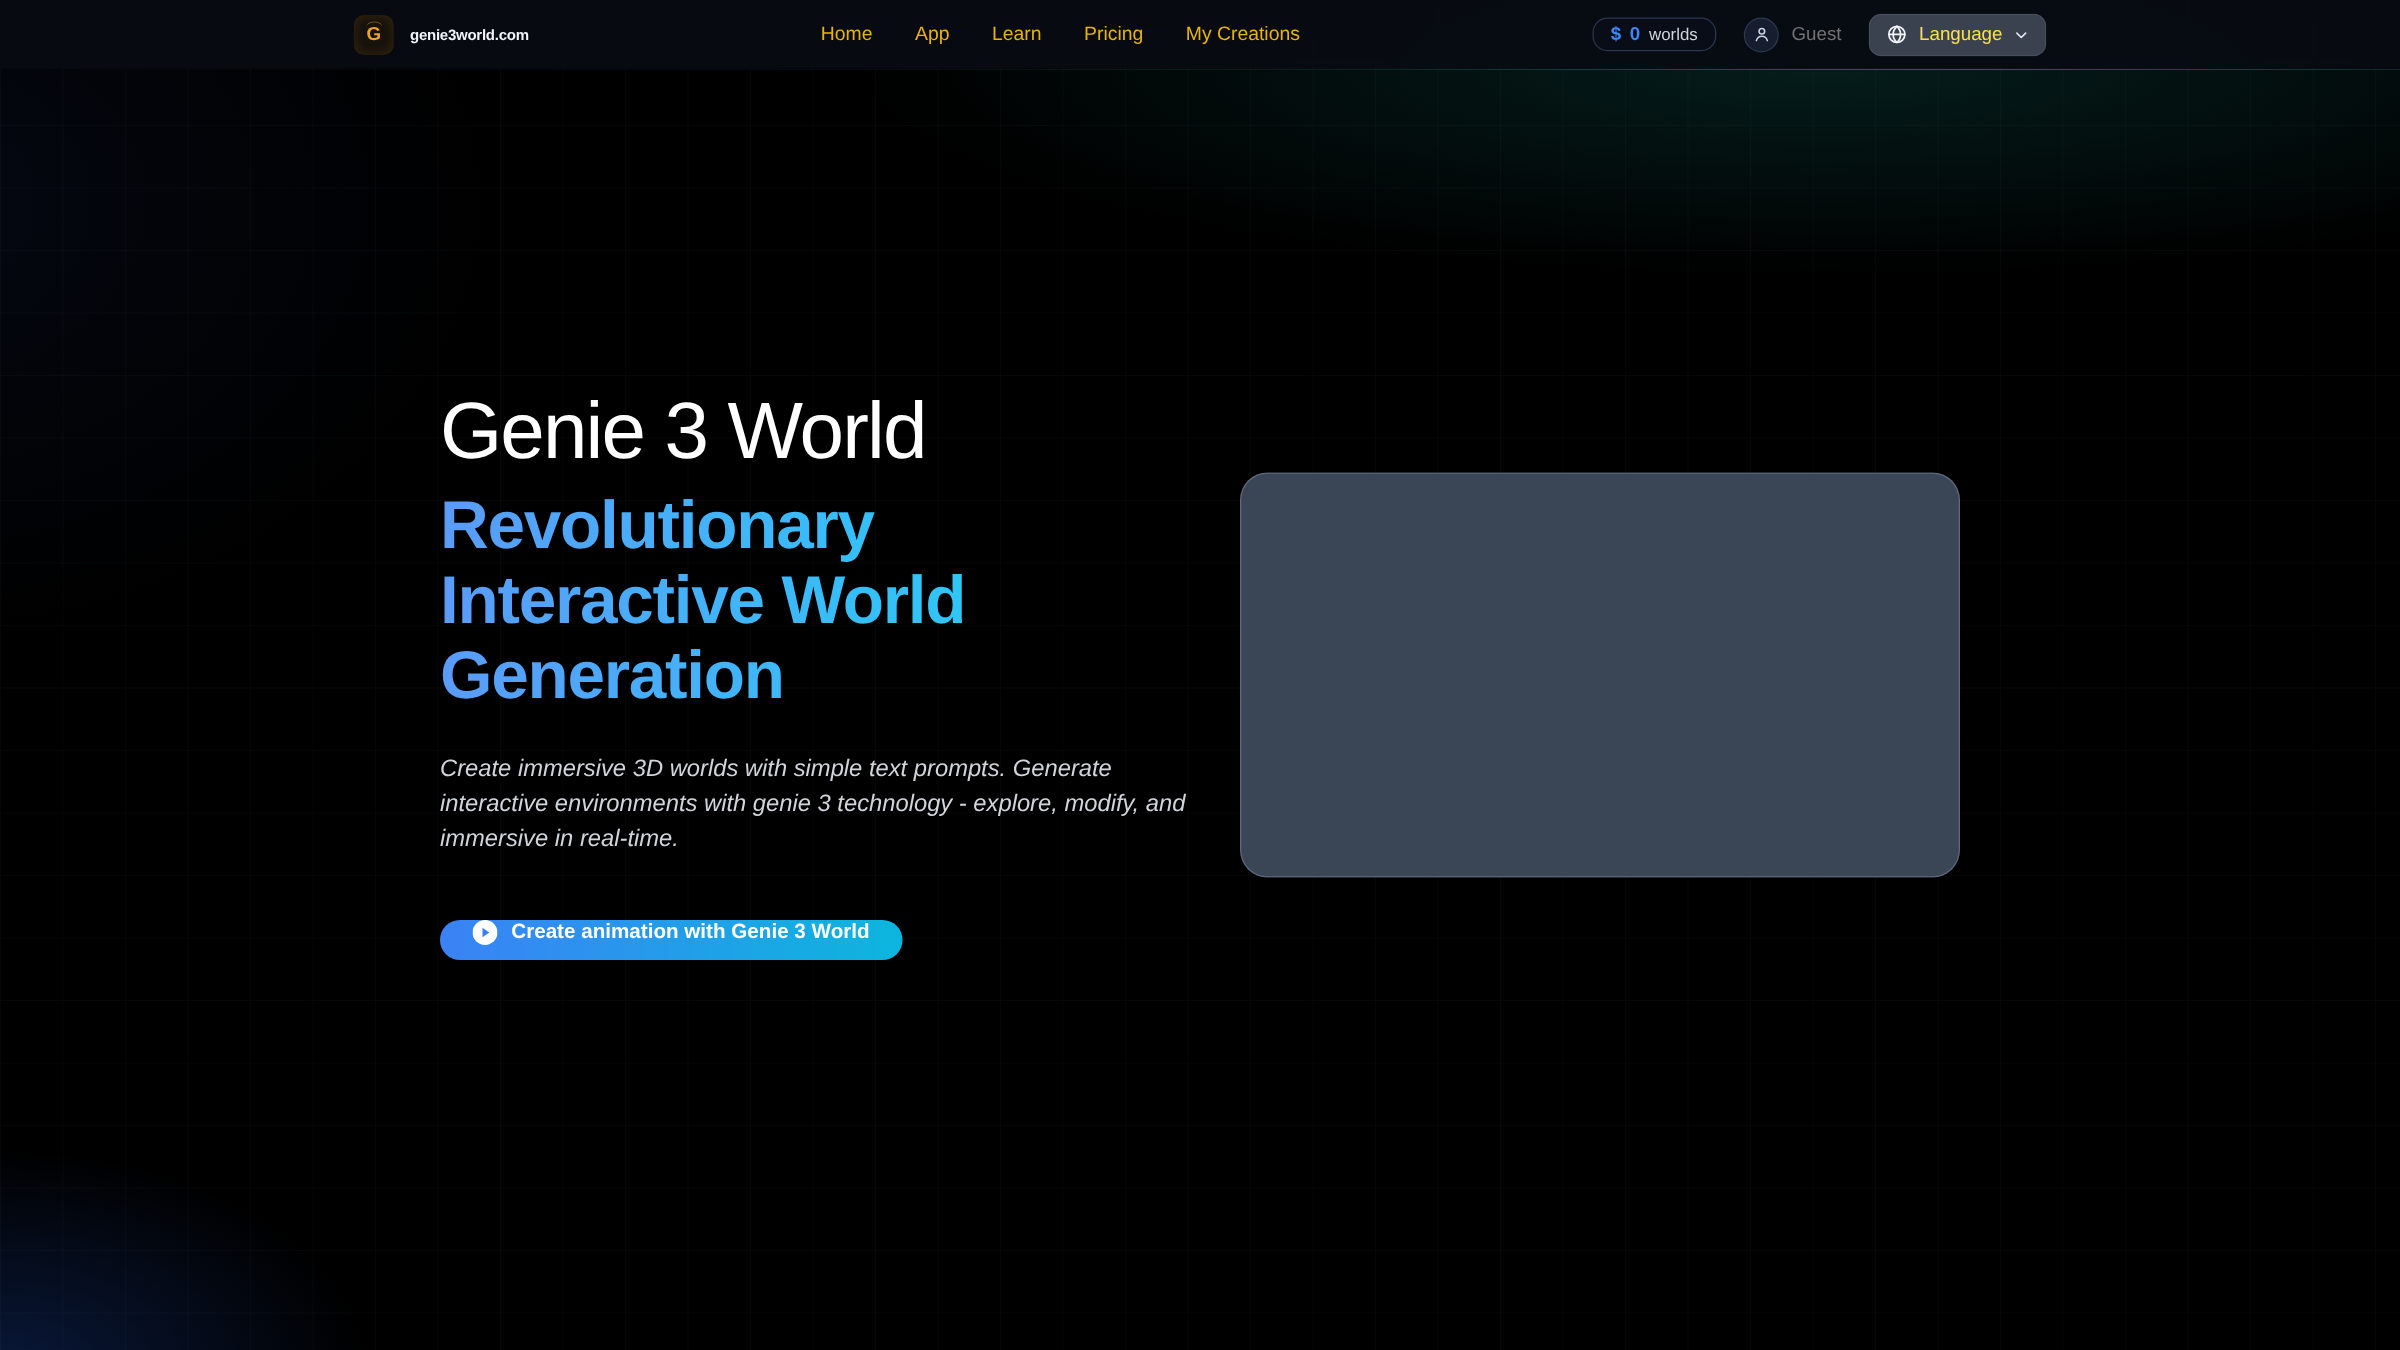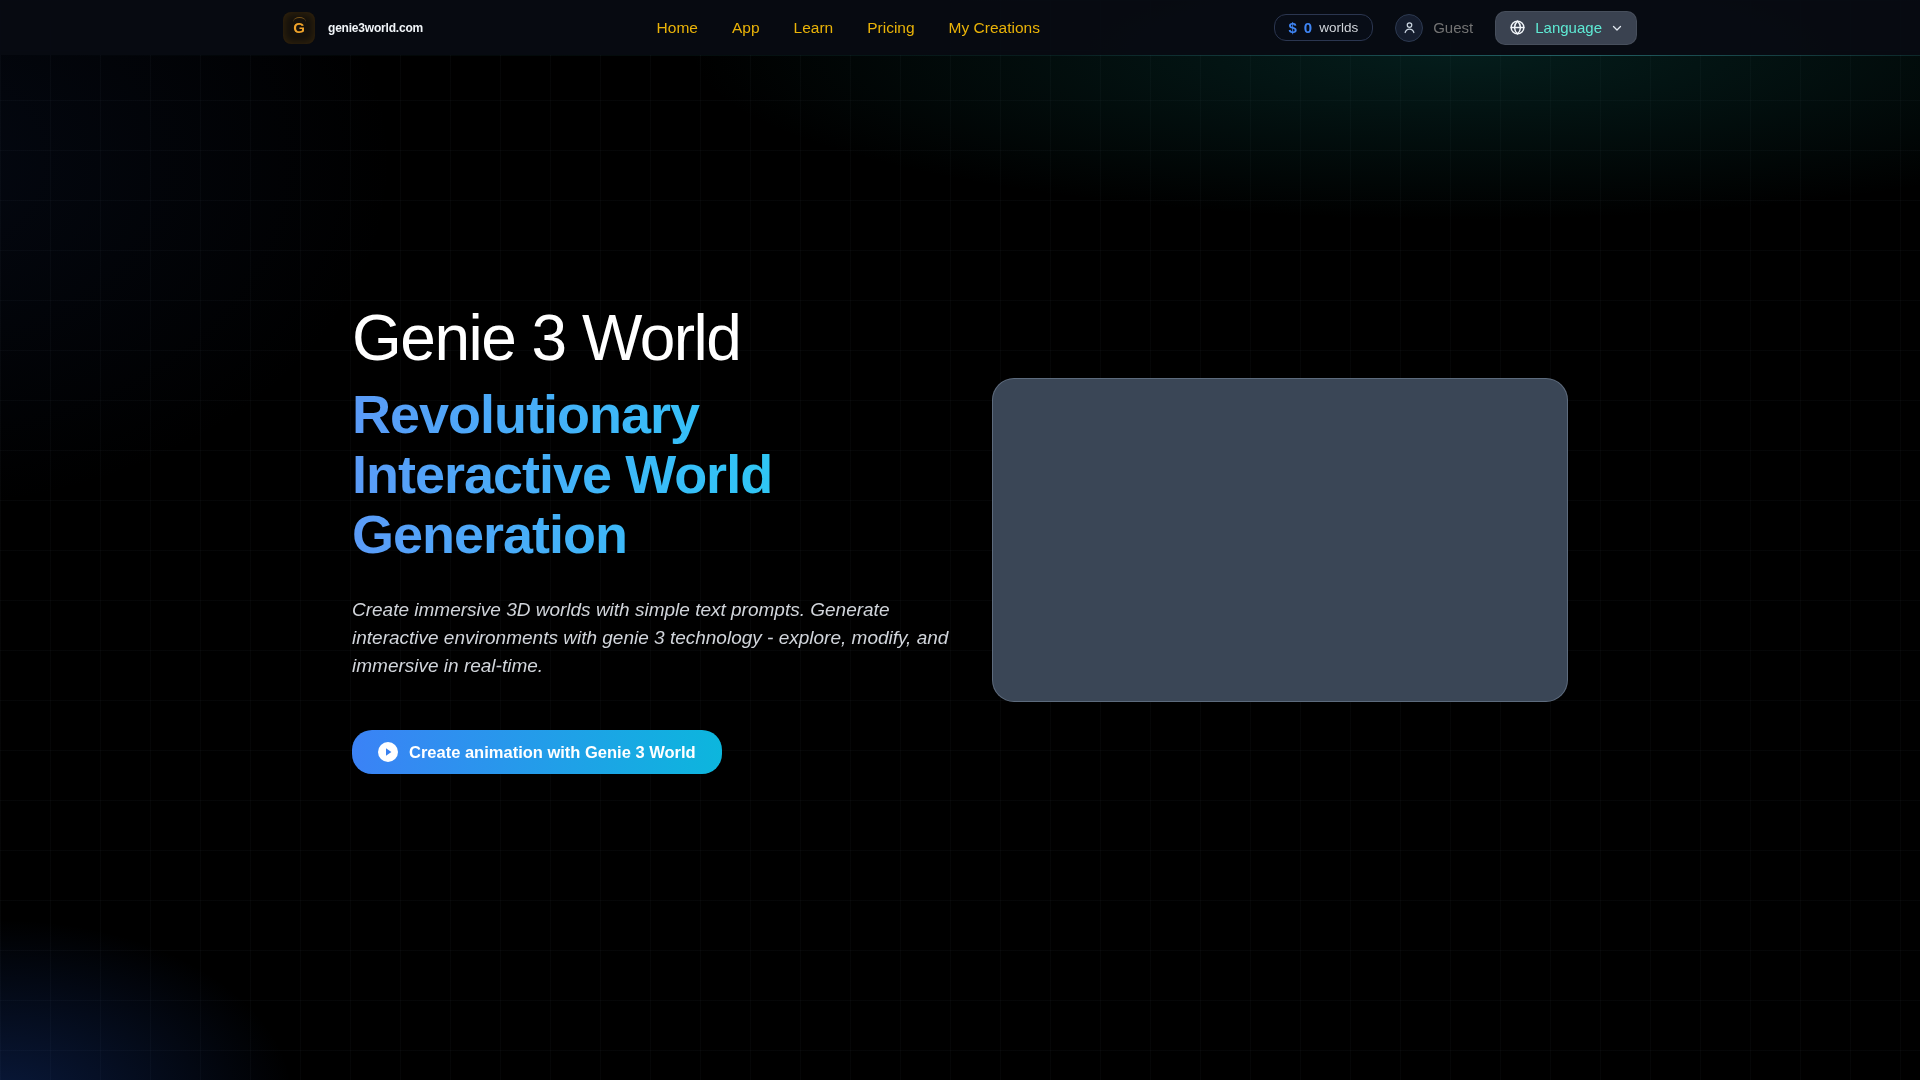--- a/index.html
+++ b/index.html
@@ -64,21 +64,21 @@
   .guest { display: flex; align-items: center; gap: 10px; cursor: pointer; }
   .avatar {
     width: 28px; height: 28px; border-radius: 50%; background: #151d2e;
     border: 1px solid #2c3950; display: flex; align-items: center; justify-content: center;
   }
   .guest-label { color: #737373; font-size: 15px; }
 
   .lang-btn {
     display: flex; align-items: center; gap: 9px; height: 34px; padding: 0 13px;
     background: #3a4250; border: 1px solid rgba(255,255,255,0.07); border-radius: 10px;
-    color: #5eead4; font-size: 15px; cursor: pointer; font-family: inherit;
+    color: #fde047; font-size: 15px; cursor: pointer; font-family: inherit;
   }
 
   
   .hero {
     position: absolute; top: 55px; left: 0; right: 0; bottom: 0;
     display: flex; align-items: center;
   }
   .hero-inner {
     width: 1216px; margin: -55px auto 0;
     display: grid; grid-template-columns: 576px 576px; gap: 64px; align-items: center;
@@ -90,22 +90,22 @@
   .hero-subtitle {
     margin: 14px 0 0; max-width: 582px;
     font-size: 54px; line-height: 60px; font-weight: 700; letter-spacing: -1px;
     background: linear-gradient(90deg, #5b9bf8 0%, #38bdf8 55%, #22d3ee 100%);
     -webkit-background-clip: text; background-clip: text; color: transparent;
   }
   .hero-desc { margin-top: 32px; font-size: 19px; line-height: 28px; color: #d1d5db; }
   .hero-desc div { white-space: nowrap; font-style: italic; }
 
   .cta-btn {
-    margin-top: 50px; display: inline-flex; align-items: center; gap: 11px;
-    height: 44px; padding: 0 26px; border: none; border-radius: 20px;
+    margin-top: 50px; display: inline-flex; align-items: flex-start; gap: 11px;
+    height: 32px; padding: 0 26px; border: none; border-radius: 20px;
     background: linear-gradient(90deg, #3b82f6 0%, #0cb6dd 100%);
     color: #fff; font-size: 16.5px; font-weight: 700; cursor: pointer; font-family: inherit;
   }
   .media-box {
     width: 576px; height: 324px; border-radius: 22px;
     background: #3a4656; border: 1px solid rgba(148,163,184,0.40);
   }
 </style>
 </head>
 <body>

